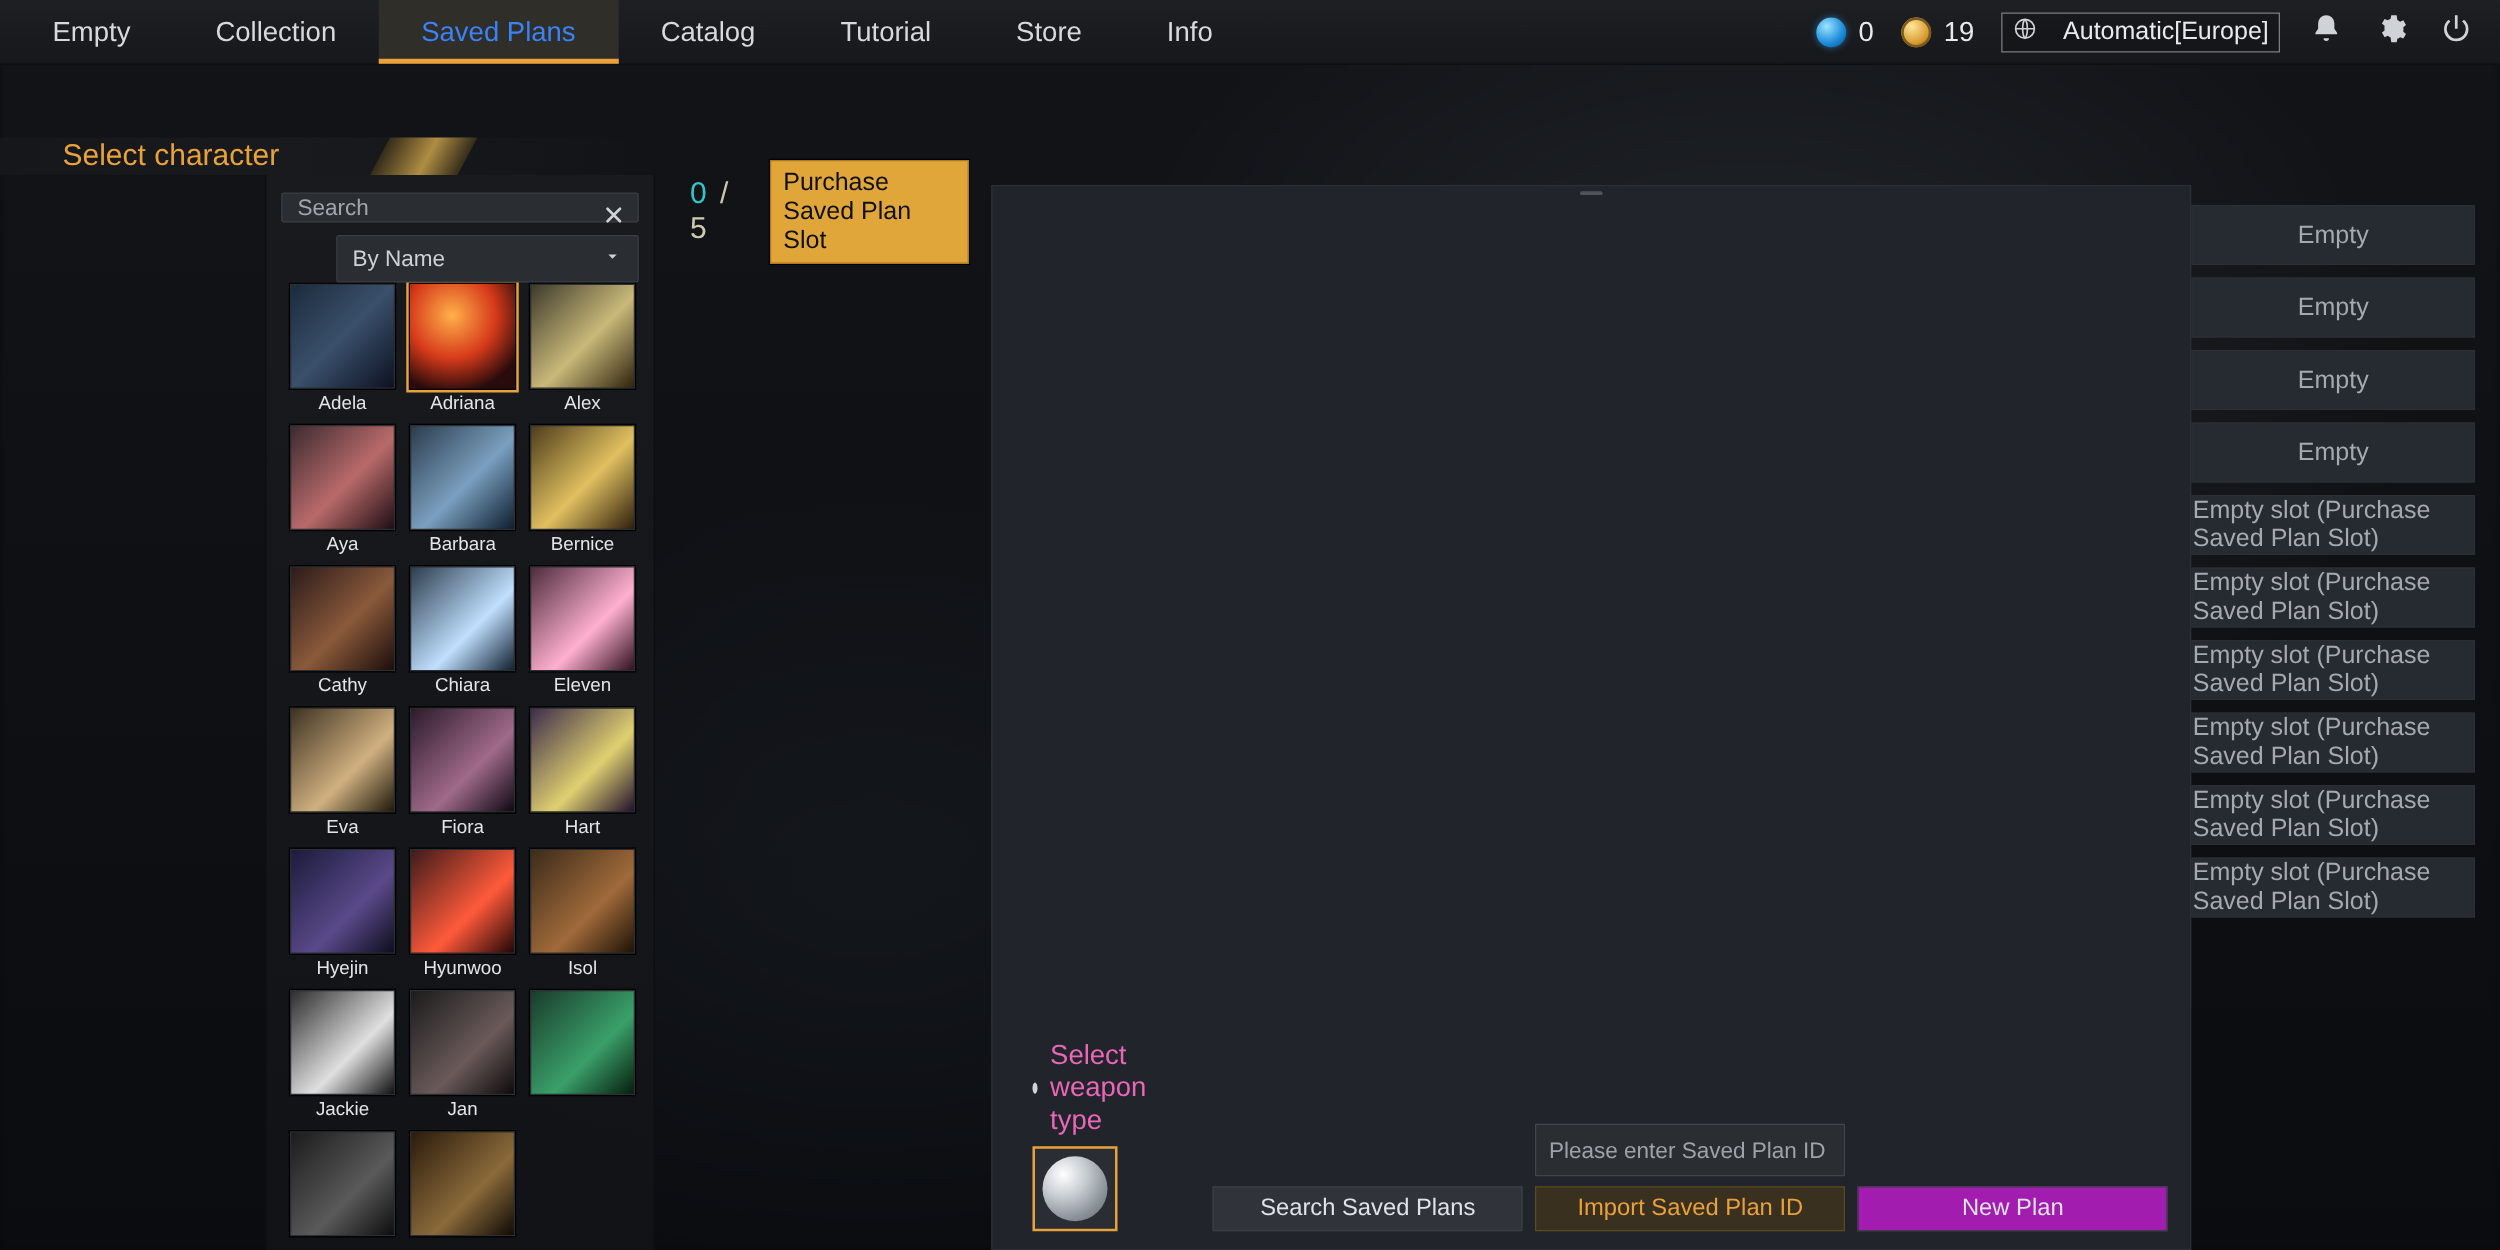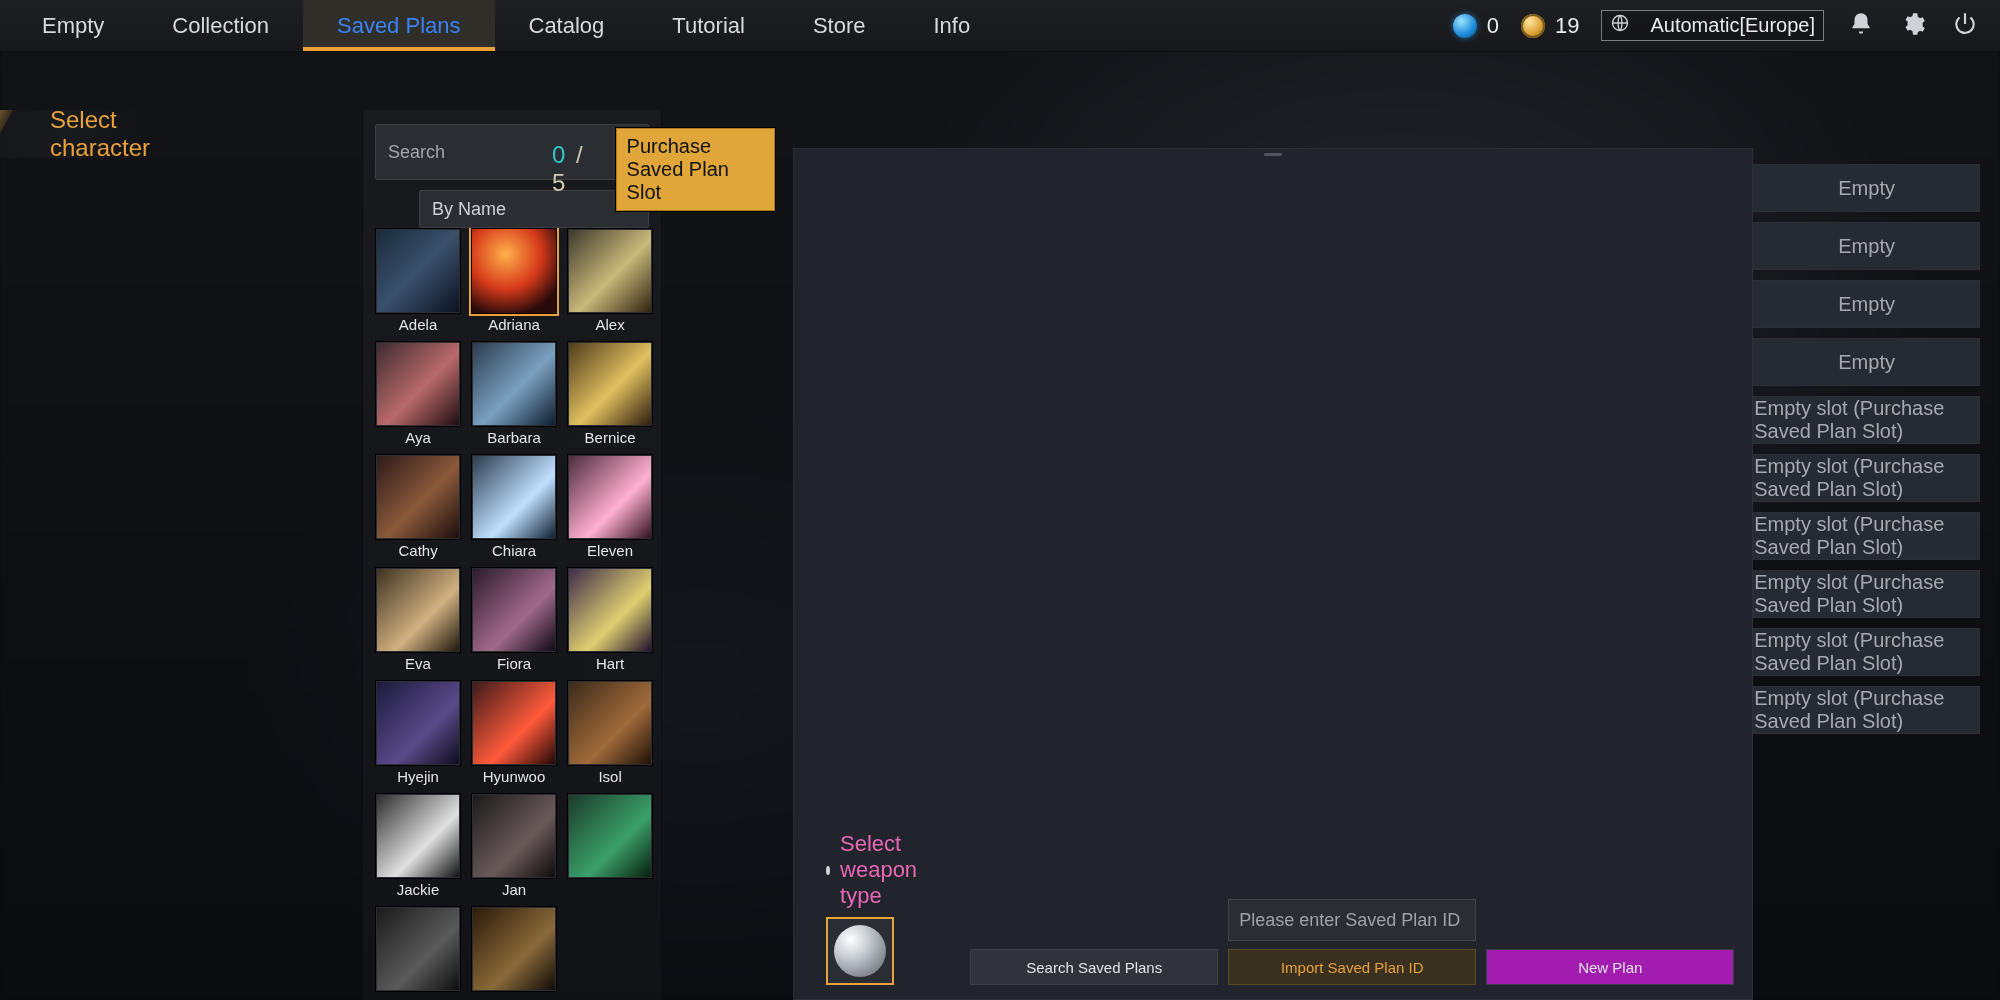--- a/index.html
+++ b/index.html
@@ -71,21 +71,21 @@
     width: 30px; height: 30px;
     display: flex; align-items: center; justify-content: center;
     color: #cfd2d6; cursor: pointer;
   }
   .icon-btn svg { width: 26px; height: 26px; fill: #cfd2d6; }
   
   .left-panel {
     position: absolute; z-index: 2;
     left: 0; top: 110px; bottom: 0;
     width: 524px;
-    display: flex; 
+    display: flex; flex-direction: column;
   }
   .select-header {
     position: relative;
     height: 48px;
     background: linear-gradient(90deg, #16171a 0%, #191a1d 45%, transparent 100%);
     display: flex; align-items: center;
     padding-left: 50px;
   }
   .select-header .title {
     color: #e9a13a; font-size: 24px; z-index: 1;
@@ -104,21 +104,21 @@
     border-right: 1px solid #0d0e10;
     flex: 1;
     display: flex; flex-direction: column;
     padding-top: 14px;
   }
   .search-row {
     margin: 0 12px 10px 12px;
     position: relative;
   }
   .search-row input {
-    width: 100%; height: 56px;
+    width: 100%; height: 24px;
     background: #2a2d32;
     border: 1px solid #3b3f45;
     color: #cfd2d6;
     padding: 0 60px 0 12px;
     font-size: 18px;
     border-radius: 2px;
   }
   .search-row input::placeholder { color: #a3a7ad; }
   .search-clear {
     position: absolute; right: 4px; top: 4px;
@@ -247,21 +247,21 @@
     background: #2a2d32;
     border: 1px solid #40454c;
     color: #cfd2d6;
     font-size: 18px;
     padding: 0 10px;
   }
   .plan-id-input::placeholder { color: #9ea3a9; }
   .hdr-btn {
     height: 36px;
     display: flex; align-items: center; justify-content: center;
-    font-size: 15px;
+    font-size: 19px;
     border: 1px solid #3a3e45;
     cursor: pointer;
   }
   .btn-search { grid-column: 1; grid-row: 2; background: #30343a; color: #dfe2e6; }
   .btn-import { grid-column: 2; grid-row: 2; background: #3a3020; color: #e9a13a; border-color: #5a4a20; }
   .btn-new    { grid-column: 3; grid-row: 2; background: #a21caf; color: #dfe2e6; }
   .slot-list { margin-top: 16px; display: flex; flex-direction: column; gap: 10px; }
   .slot-row {
     height: 48px;
     background: #262a31;

